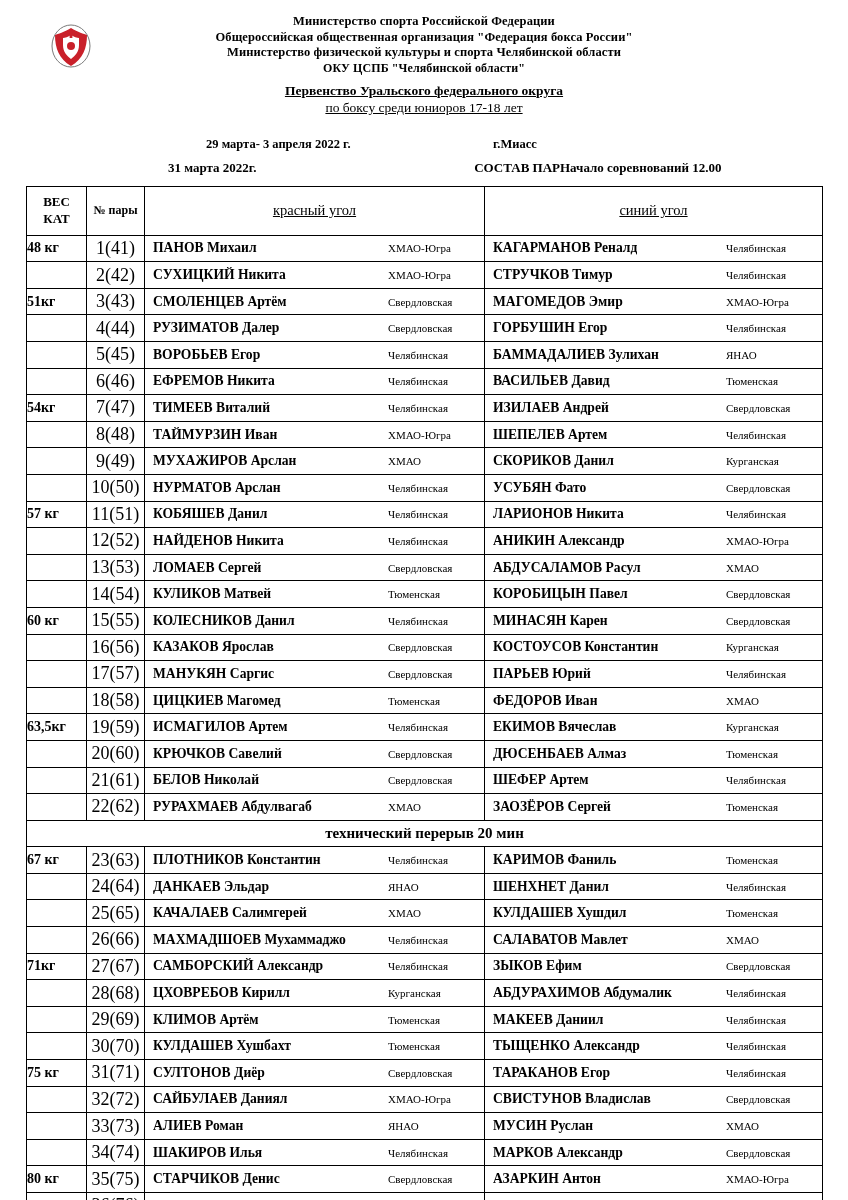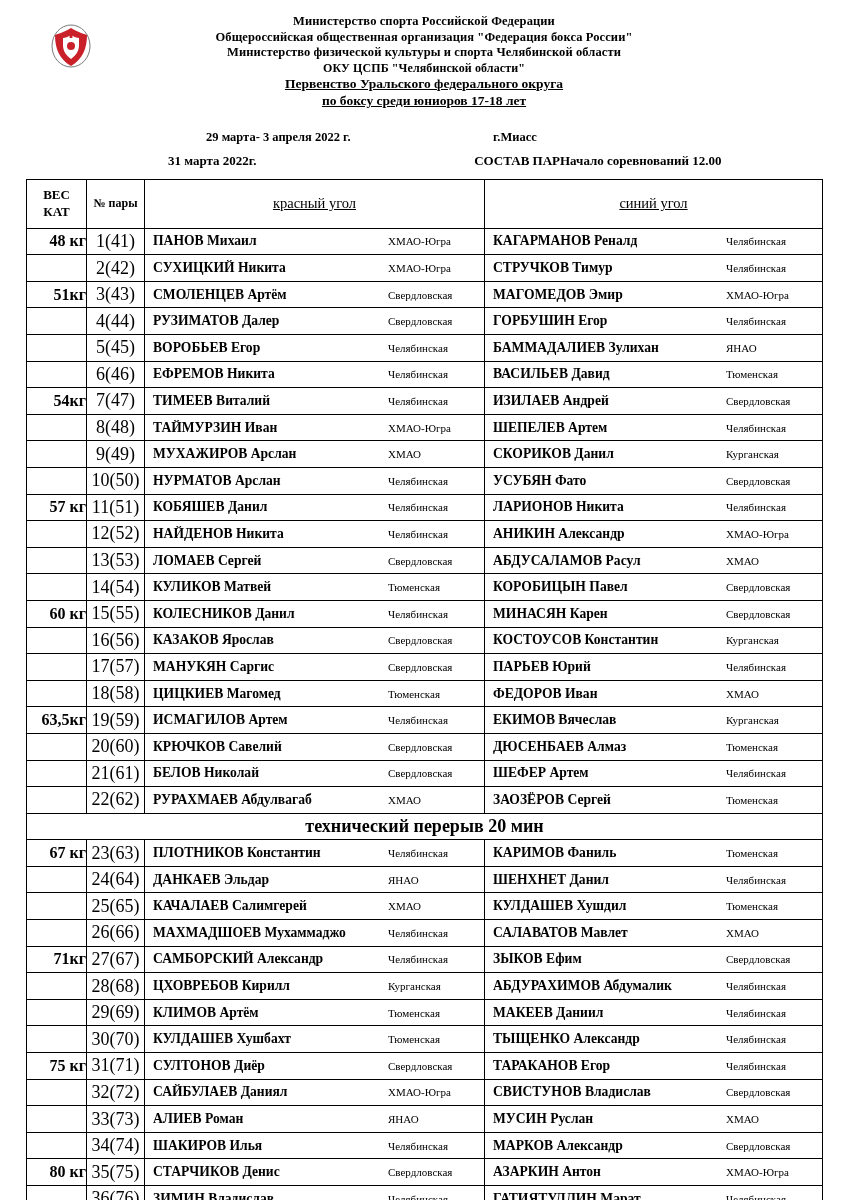--- a/index.html
+++ b/index.html
@@ -28,24 +28,25 @@
     font-weight: bold;
     letter-spacing: 0.1px;
   }
   .header-line.small {
     font-size: 12px;
   }
   .title-line {
     font-size: 13.5px;
     font-weight: bold;
     text-decoration: underline;
+    margin-top: 7px;
   }
   .title-line2 {
     font-size: 13.5px;
-    font-weight: bold;
+    font-weight: normal;
     text-decoration: underline;
   }
   .emblem {
     position: absolute;
     left: 48px;
     top: 22px;
     width: 46px;
     height: 50px;
   }
   .date-row {
@@ -103,22 +104,22 @@
   th .hdr-corner {
     font-size: 14.5px;
     text-decoration: underline;
     font-weight: normal;
   }
 
   tbody td {
     height: 25.6px;
   }
   td.weight {
-    text-align: right;
-    font-size: 16px;
+    text-align: left;
+    font-size: 14px;
     font-weight: bold;
   }
   td.num {
     text-align: center;
     font-size: 18px;
     font-weight: normal;
     font-family: "Liberation Serif", serif;
   }
   .corner-cell {
     display: flex;
@@ -137,21 +138,21 @@
     margin-left: auto;
     font-size: 11px;
     font-weight: normal;
     white-space: nowrap;
     padding-left: 6px;
   }
   .red .region { width: 92px; text-align: left; }
   .blue .region { width: 92px; text-align: left; }
   .break-row td {
     text-align: center;
-    font-size: 18px;
+    font-size: 15px;
     font-weight: bold;
     height: 25.6px;
   }
 </style>
 </head>
 <body>
 
 <div class="page">
 
   <div class="emblem">

